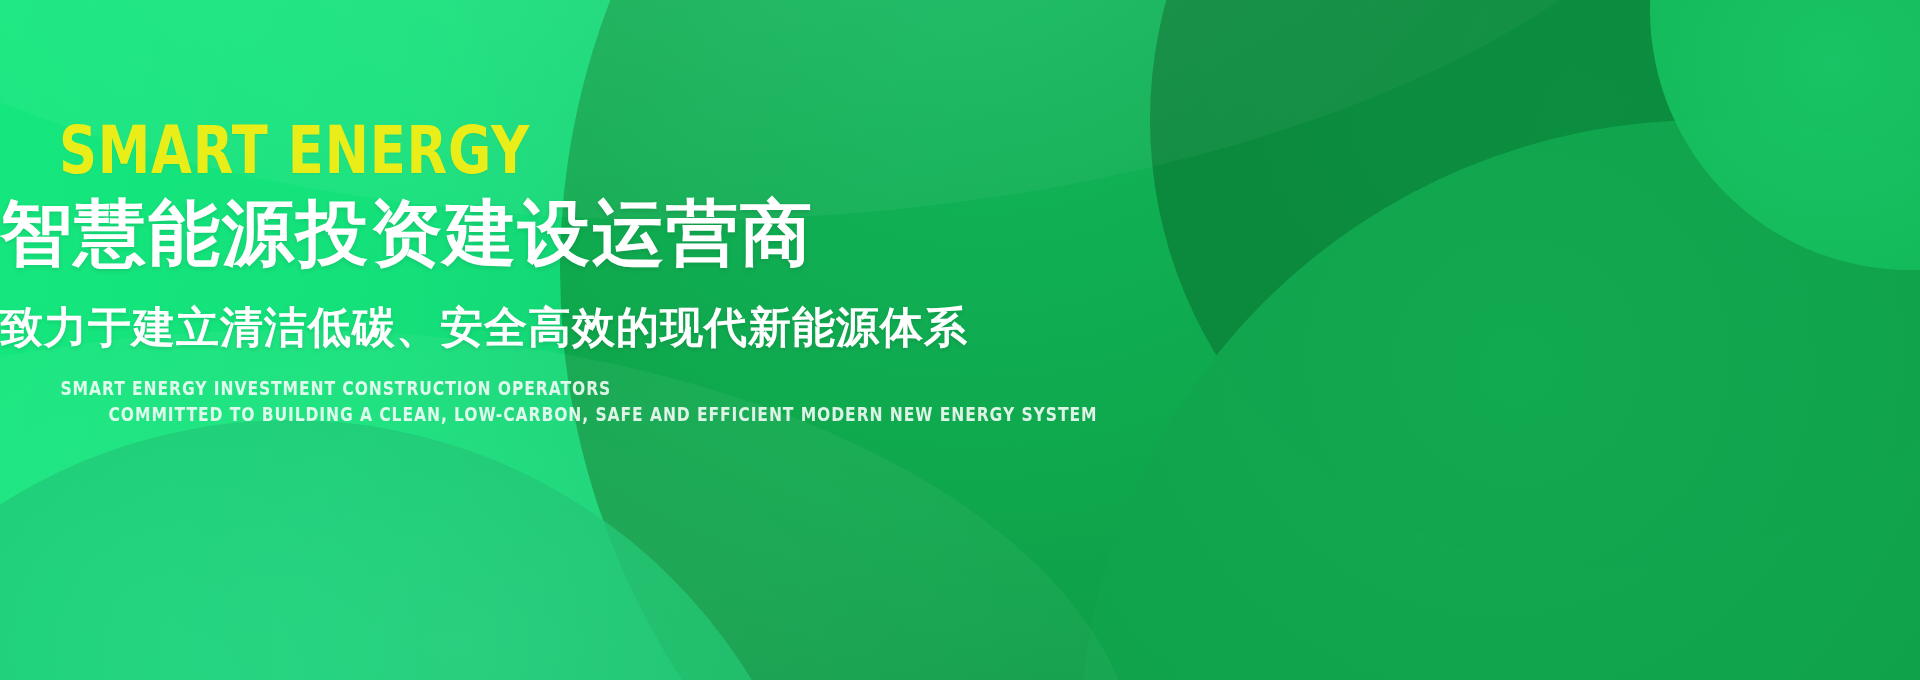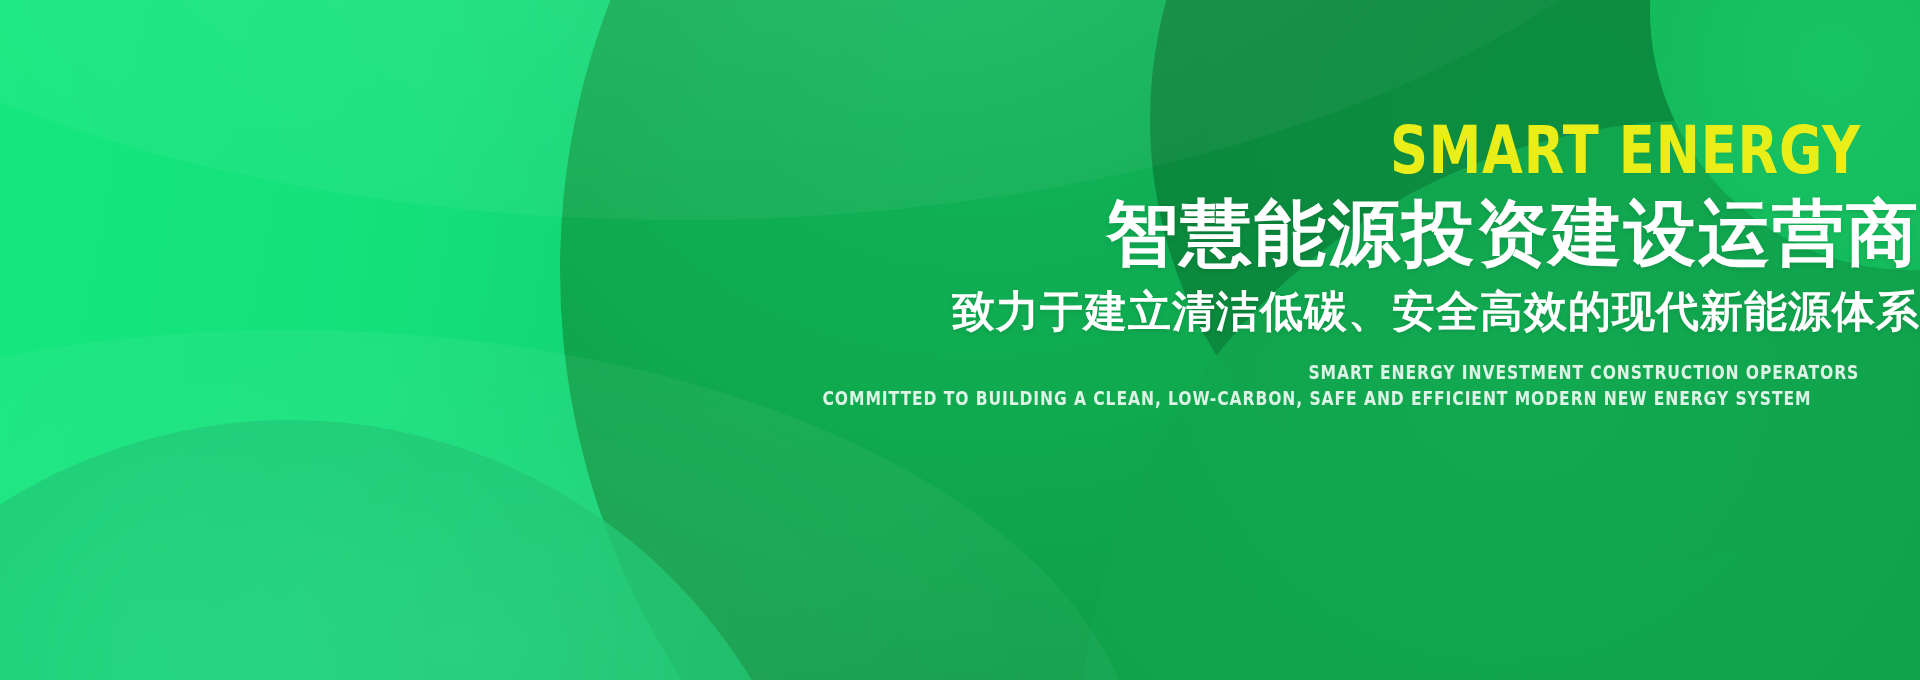--- a/index.html
+++ b/index.html
@@ -93,21 +93,21 @@
     background: radial-gradient(ellipse at 60% 35%, rgba(255,255,255,0.09) 0%, rgba(255,255,255,0.02) 62%, rgba(255,255,255,0) 100%);
     border-radius: 50%;
   }
 
   
   #content {
     position: absolute;
     inset: 0;
     display: flex;
     flex-direction: column;
-    align-items: flex-end;
+    align-items: flex-start;
     justify-content: flex-start;
     padding-top: 118px;
     box-sizing: border-box;
   }
 
   #title-en {
     font-family: "DejaVu Sans", sans-serif;
     font-weight: 700;
     font-size: 66px;
     line-height: 1.0;
@@ -133,21 +133,21 @@
   }
 
   #subtitle-cn {
     font-family: "DejaVu Sans", "Liberation Sans", sans-serif;
     font-weight: 700;
     font-size: 43px;
     line-height: 1.1;
     letter-spacing: 1px;
     color: #ffffff;
     white-space: nowrap;
-    margin: 16px 0 0 0;
+    margin: 32px 0 0 0;
     text-shadow: 0 2px 4px rgba(0,0,0,0.10);
   }
 
   .subtitle-en {
     font-family: "DejaVu Sans", sans-serif;
     font-weight: 700;
     font-size: 19px;
     line-height: 1.25;
     letter-spacing: 1.1px;
     color: rgba(255,255,255,0.86);

